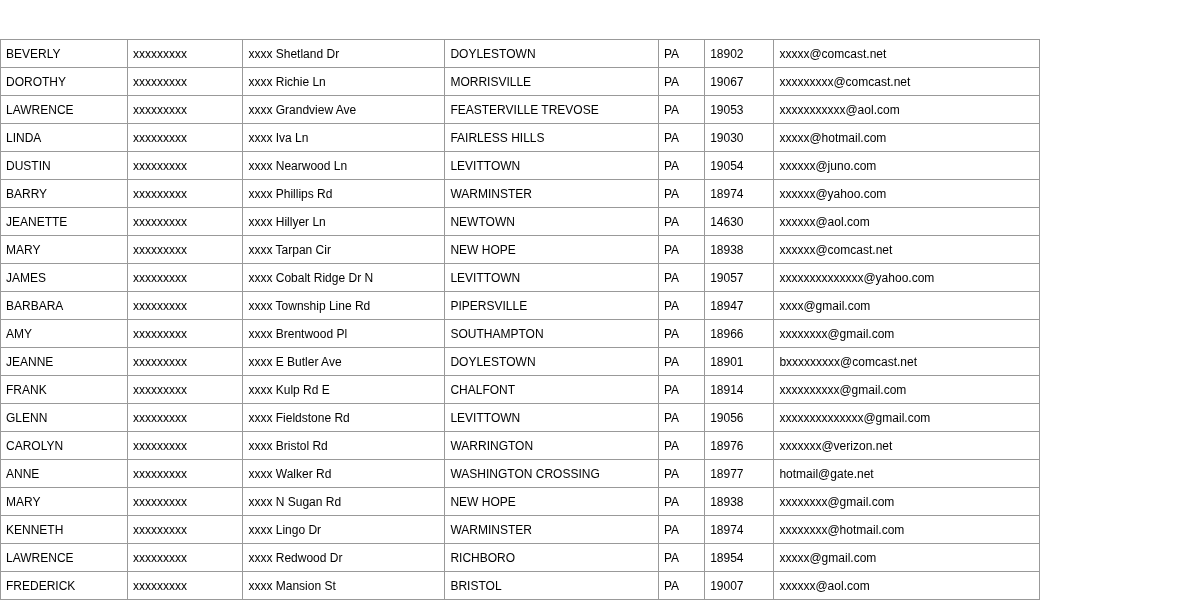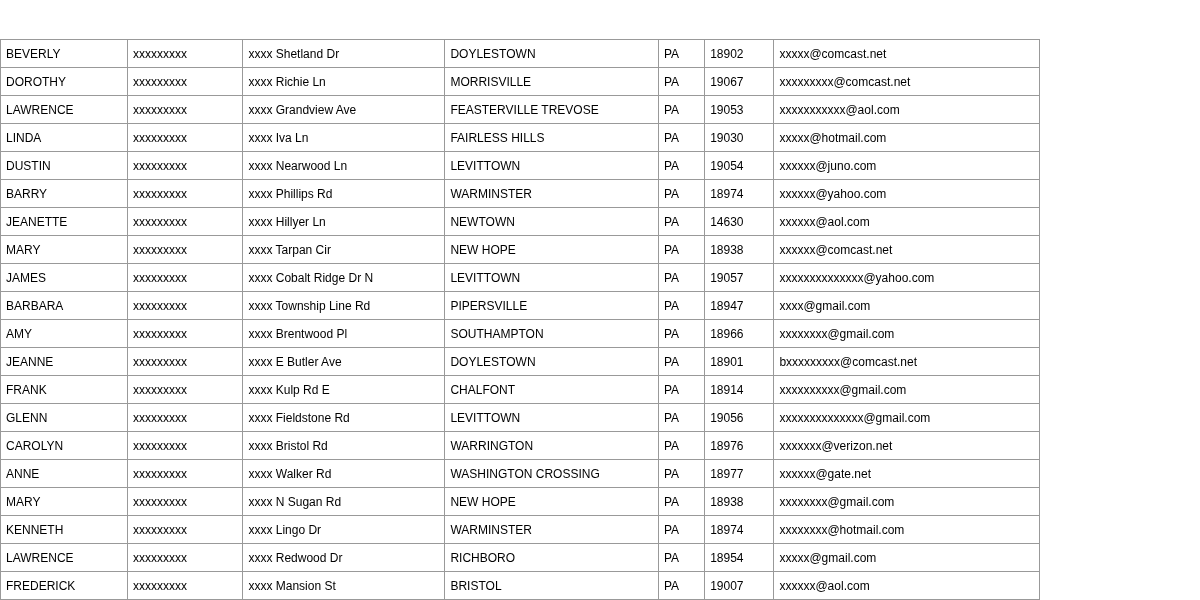--- a/index.html
+++ b/index.html
@@ -193,21 +193,21 @@
           <td>18976</td>
           <td>xxxxxxx@verizon.net</td>
         </tr>
         <tr>
           <td>ANNE</td>
           <td>xxxxxxxxx</td>
           <td>xxxx Walker Rd</td>
           <td>WASHINGTON CROSSING</td>
           <td>PA</td>
           <td>18977</td>
-          <td>xxxxxx@gate.net</td>
+          <td>hotmail@gate.net</td>
         </tr>
         <tr>
           <td>MARY</td>
           <td>xxxxxxxxx</td>
           <td>xxxx N Sugan Rd</td>
           <td>NEW HOPE</td>
           <td>PA</td>
           <td>18938</td>
           <td>xxxxxxxx@gmail.com</td>
         </tr>

